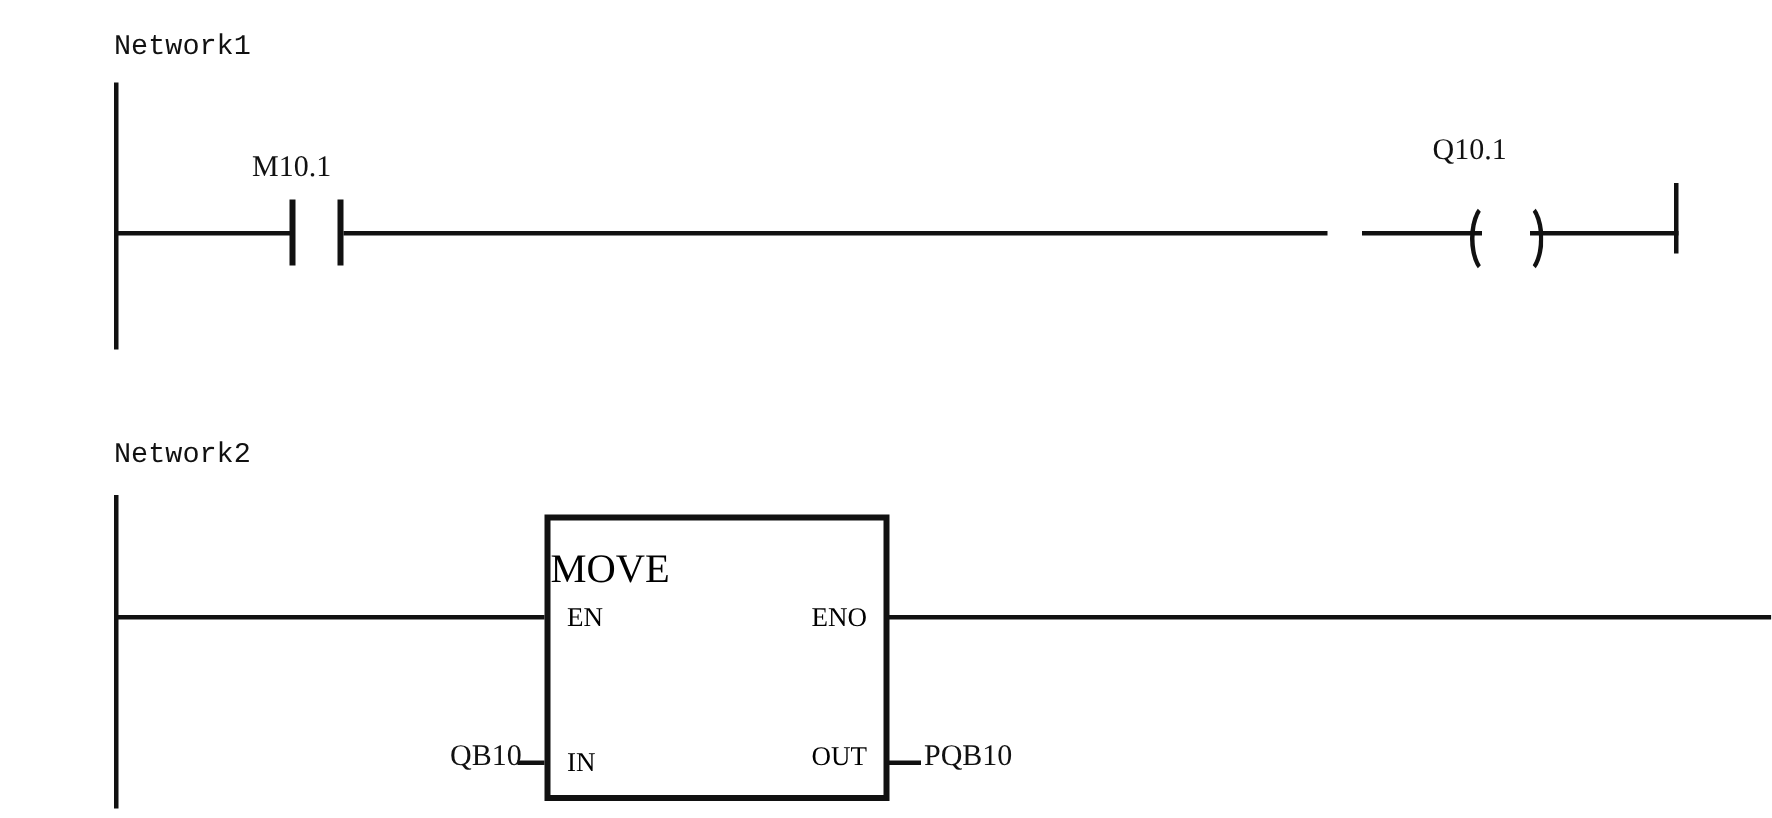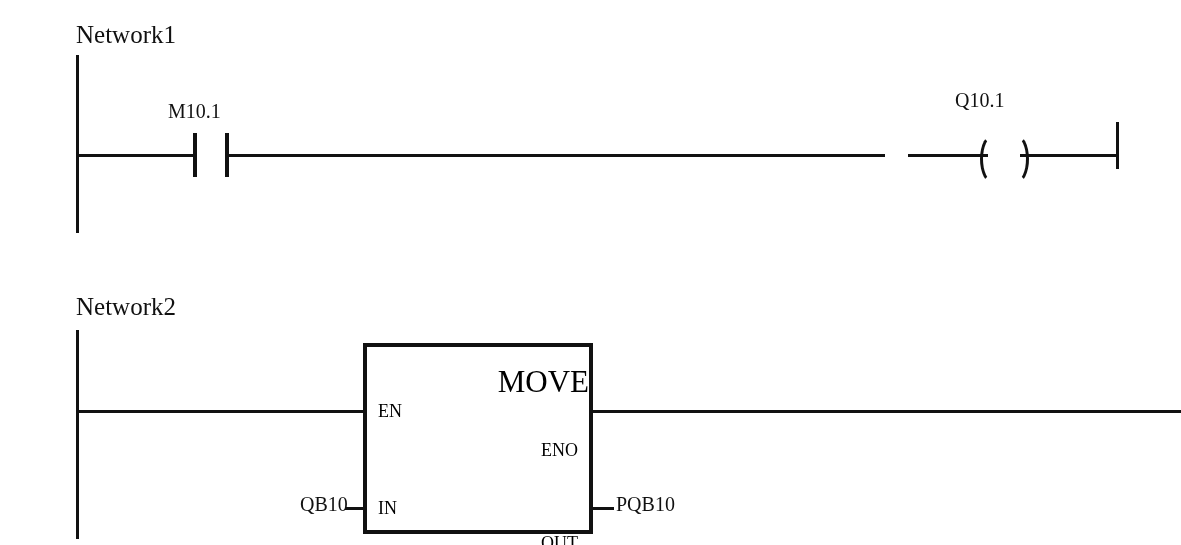--- a/index.html
+++ b/index.html
@@ -30,22 +30,23 @@
     background: #111111;
     width: 3px;
   }
   .label {
     position: absolute;
     white-space: nowrap;
     line-height: 1;
     color: #111111;
   }
   .net-title {
-    font-size: 25px;
+    font-size: 19px;
     letter-spacing: 0px;
+    font-family: Liberation Mono, monospace;
   }
   .operand {
     font-size: 20px;
   }
 
   
   .contact-bar {
     position: absolute;
     background: #111111;
     width: 4px;
@@ -74,31 +75,31 @@
   
   .fb {
     position: absolute;
     border: 4px solid #111111;
     background: #ffffff;
     box-sizing: border-box;
   }
   .fb-title {
     position: absolute;
     width: 100%;
-    text-align: right;
-    font-size: 31px;
+    text-align: left;
+    font-size: 27px;
     line-height: 1;
   }
   .fb-pin {
     position: absolute;
     font-size: 18px;
     line-height: 1;
   }
   .fb-pin.left  { left: 11px;  text-align: left; }
-  .fb-pin.right { right: 11px; text-align: right; margin-top: 39px; }
+  .fb-pin.right { right: 11px; text-align: right; }
 </style>
 </head>
 <body>
 
 <div id="canvas">
 
   <div>
 
     <div class="label net-title" style="left:76px; top:22px;">Network1</div>
 

